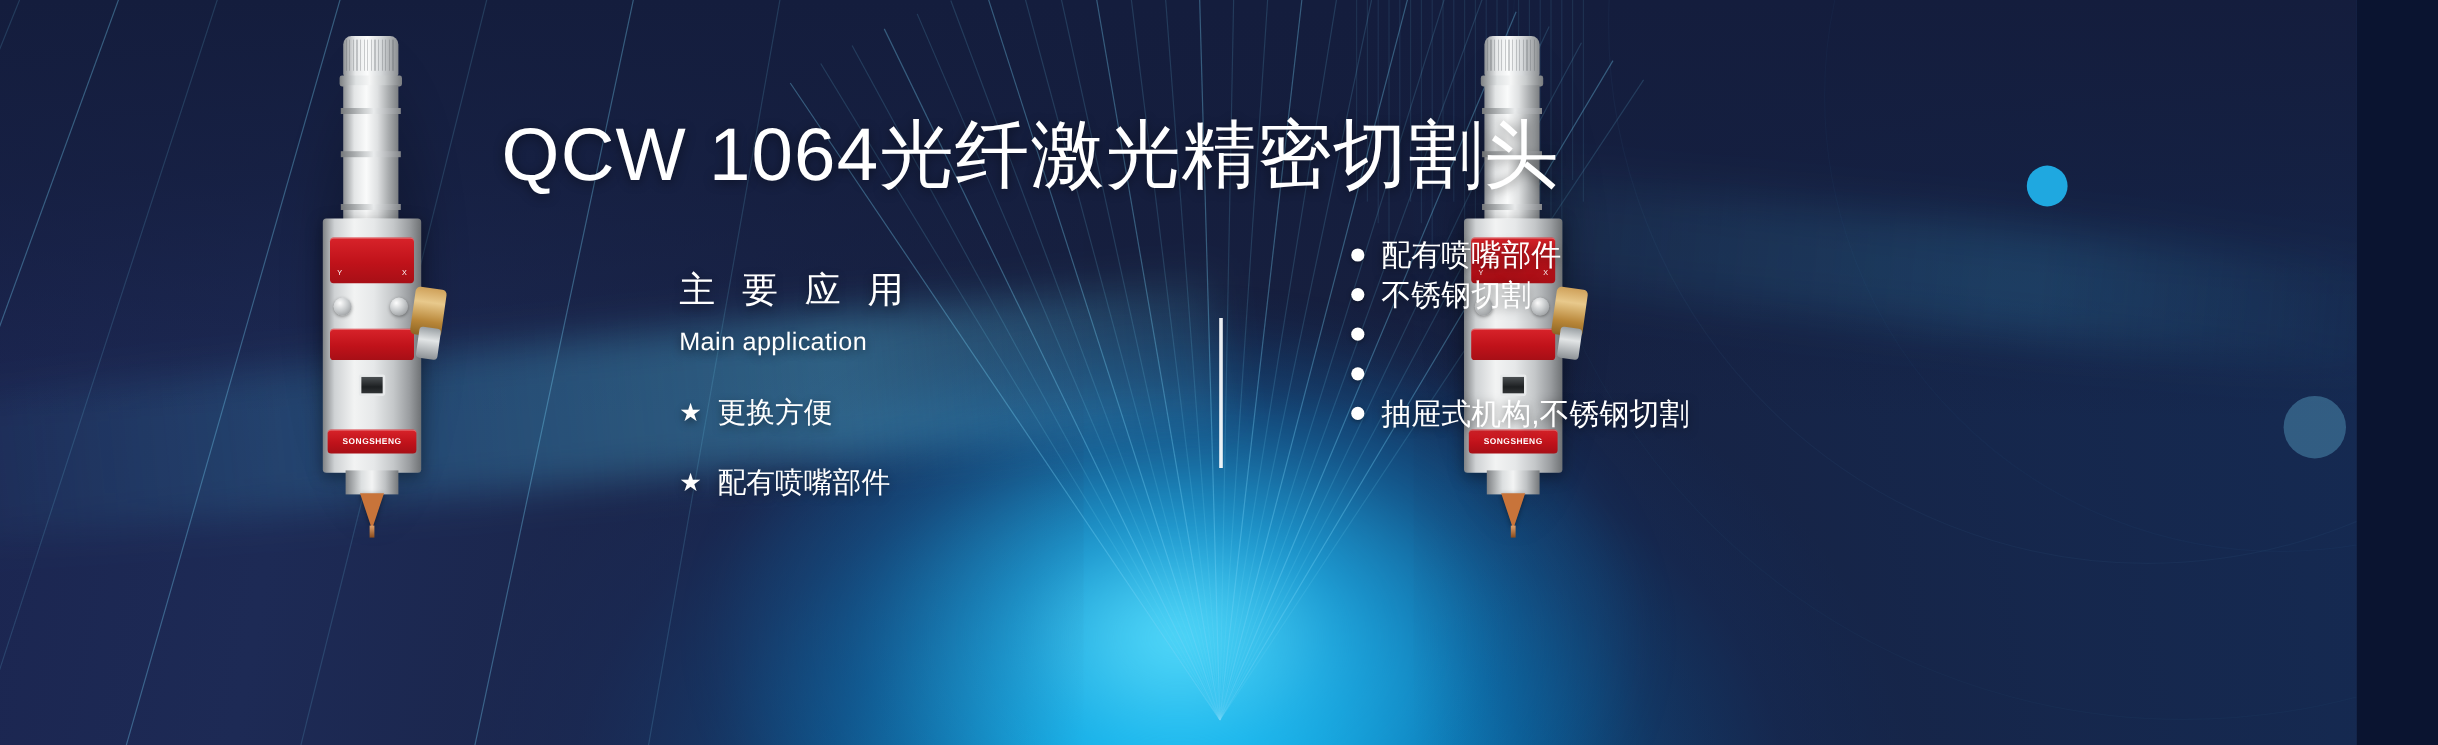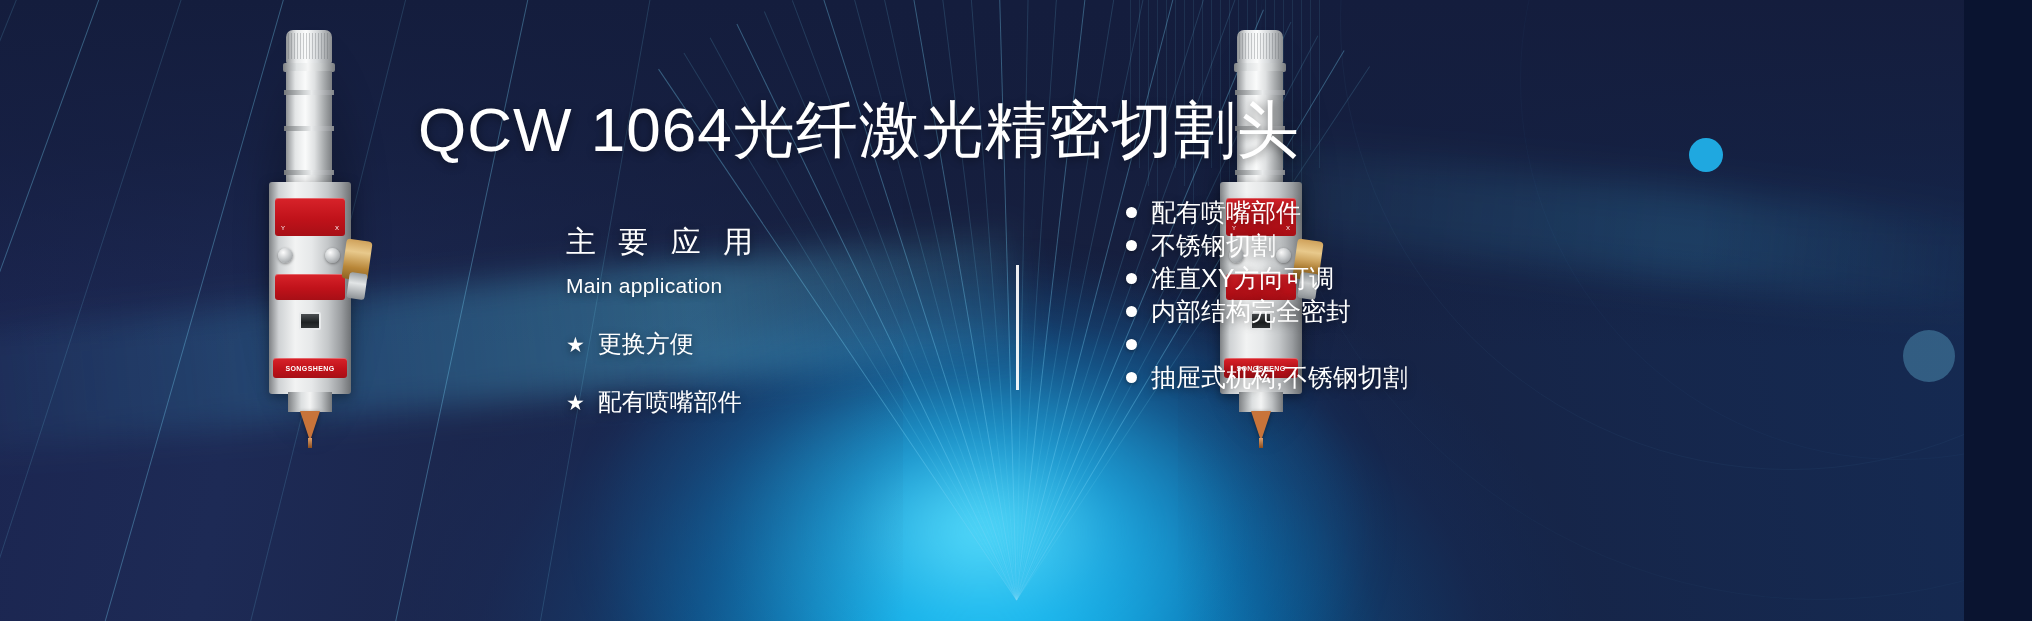--- a/index.html
+++ b/index.html
@@ -355,25 +355,20 @@
       <div class="feat-item">
         <span class="bullet"></span>
         <span>配有喷嘴部件</span>
       </div>
       <div class="feat-item">
         <span class="bullet"></span>
         <span>不锈钢切割</span>
       </div>
       <div class="feat-item">
         <span class="bullet"></span>
-        <span>准直XY方向可调</span>
-      </div>
-      <div class="feat-item">
-        <span class="bullet"></span>
-        <span>内部结构完全密封</span>
       </div>
       <div class="feat-item">
         <span class="bullet"></span>
       </div>
       <div class="feat-item">
         <span class="bullet"></span>
         <span>抽屉式机构,不锈钢切割</span>
       </div>
     </div>
 

